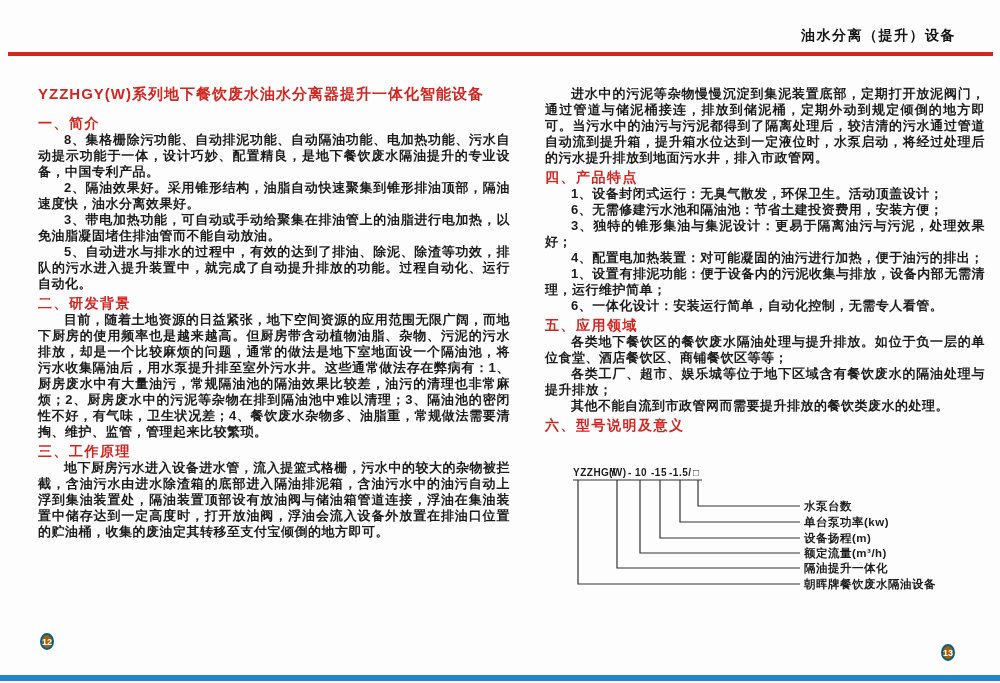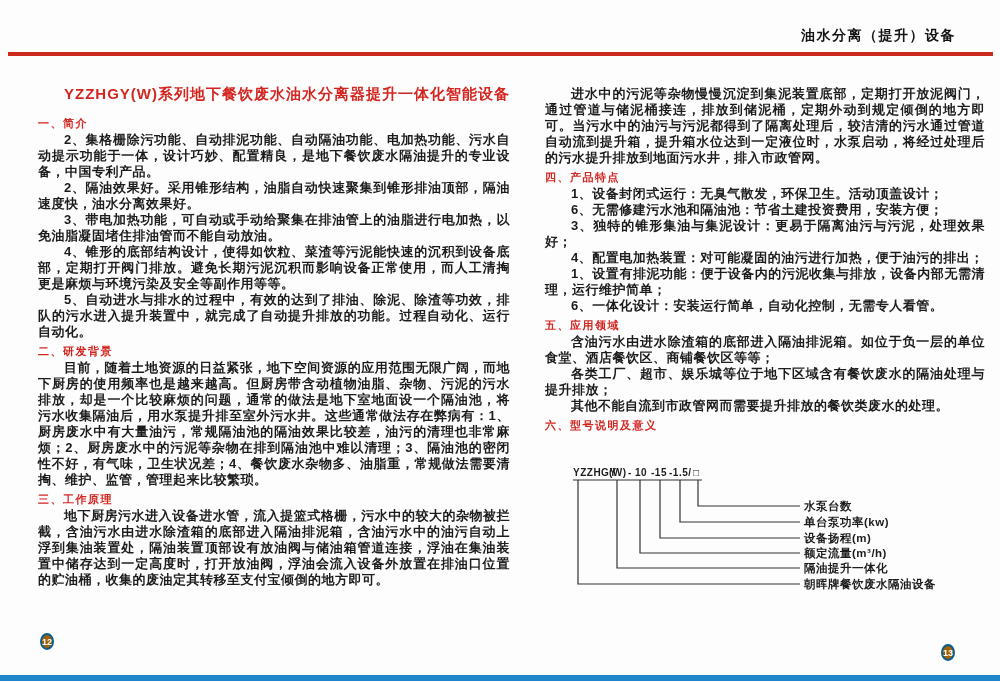--- a/index.html
+++ b/index.html
@@ -5,22 +5,22 @@
   html,body{margin:0;padding:0;background:#ffffff;}
   .page{position:relative;width:1000px;height:683px;background:#fdfdfd;overflow:hidden;
         font-family:"Liberation Sans","DejaVu Sans",sans-serif;}
   .header-title{position:absolute;top:27px;right:44px;font-size:14px;font-weight:bold;
         color:#141414;letter-spacing:1.5px;text-align:center;}
   .header-rule{position:absolute;top:52px;left:8px;right:7px;height:4px;background:#cc2a1d;}
   .col{position:absolute;}
   .col-left{left:38px;top:84px;width:472px;}
   .col-right{left:545px;top:86px;width:440px;}
   .doc-title{margin:0 0 12px;color:#d42621;font-weight:bold;font-size:15px;line-height:19px;
-        text-align:right;letter-spacing:1px;}
-  .sec-head{margin:3px 0 1px;color:#d42621;font-weight:bold;font-size:11px;line-height:16px;
+        text-align:left;letter-spacing:1px;}
+  .sec-head{margin:3px 0 1px;color:#d42621;font-weight:bold;font-size:14px;line-height:16px;
         letter-spacing:1.5px;}
   p.body{margin:0;font-size:13px;font-weight:bold;color:#1c1c1c;line-height:16px;
         text-indent:2em;text-align:justify;letter-spacing:0.5px;}
   .model-diagram{margin-top:14px;}
   .model-diagram text{font-family:"Liberation Sans","DejaVu Sans",sans-serif;
         font-weight:bold;fill:#1c1c1c;}
   .model-diagram .code{font-size:10px;letter-spacing:0.5px;}
   .model-diagram .lbl{font-size:11.5px;letter-spacing:0.5px;}
   .page-badge{position:absolute;width:14px;height:17px;border-radius:50%;background:#a16207;
         border:2px solid #0b5c8f;box-sizing:border-box;color:#ffffff;font-size:9px;
@@ -34,24 +34,23 @@
 
 <div class="page">
 
   <div class="header-title">油水分离（提升）设备</div>
   <div class="header-rule"></div>
 
   <div class="col col-left">
     <h1 class="doc-title">YZZHGY(W)系列地下餐饮废水油水分离器提升一体化智能设备</h1>
 
     <div class="sec-head">一、简介</div>
-    <p class="body">2、集格栅除污功能、自动排泥功能、自动隔油功能、电加热功能、污水自动提示功能于一体，设计巧妙、配置精良，是地下餐饮废水隔油提升的专业设备，中国专利产品。</p>
+    <p class="body">8、集格栅除污功能、自动排泥功能、自动隔油功能、电加热功能、污水自动提示功能于一体，设计巧妙、配置精良，是地下餐饮废水隔油提升的专业设备，中国专利产品。</p>
     <p class="body">2、隔油效果好。采用锥形结构，油脂自动快速聚集到锥形排油顶部，隔油速度快，油水分离效果好。</p>
     <p class="body">3、带电加热功能，可自动或手动给聚集在排油管上的油脂进行电加热，以免油脂凝固堵住排油管而不能自动放油。</p>
-    <p class="body">4、锥形的底部结构设计，使得如饮粒、菜渣等污泥能快速的沉积到设备底部，定期打开阀门排放。避免长期污泥沉积而影响设备正常使用，而人工清掏更是麻烦与环境污染及安全等副作用等等。</p>
     <p class="body">5、自动进水与排水的过程中，有效的达到了排油、除泥、除渣等功效，排队的污水进入提升装置中，就完成了自动提升排放的功能。过程自动化、运行自动化。</p>
 
     <div class="sec-head">二、研发背景</div>
     <p class="body">目前，随着土地资源的日益紧张，地下空间资源的应用范围无限广阔，而地下厨房的使用频率也是越来越高。但厨房带含动植物油脂、杂物、污泥的污水排放，却是一个比较麻烦的问题，通常的做法是地下室地面设一个隔油池，将污水收集隔油后，用水泵提升排至室外污水井。这些通常做法存在弊病有：1、厨房废水中有大量油污，常规隔油池的隔油效果比较差，油污的清理也非常麻烦；2、厨房废水中的污泥等杂物在排到隔油池中难以清理；3、隔油池的密闭性不好，有气味，卫生状况差；4、餐饮废水杂物多、油脂重，常规做法需要清掏、维护、监管，管理起来比较繁琐。</p>
 
     <div class="sec-head">三、工作原理</div>
     <p class="body">地下厨房污水进入设备进水管，流入提篮式格栅，污水中的较大的杂物被拦截，含油污水由进水除渣箱的底部进入隔油排泥箱，含油污水中的油污自动上浮到集油装置处，隔油装置顶部设有放油阀与储油箱管道连接，浮油在集油装置中储存达到一定高度时，打开放油阀，浮油会流入设备外放置在排油口位置的贮油桶，收集的废油定其转移至支付宝倾倒的地方即可。</p>
   </div>
 
   <div class="col col-right">
@@ -59,21 +58,21 @@
 
     <div class="sec-head">四、产品特点</div>
     <p class="body">1、设备封闭式运行：无臭气散发，环保卫生。活动顶盖设计；</p>
     <p class="body">6、无需修建污水池和隔油池：节省土建投资费用，安装方便；</p>
     <p class="body">3、独特的锥形集油与集泥设计：更易于隔离油污与污泥，处理效果好；</p>
     <p class="body">4、配置电加热装置：对可能凝固的油污进行加热，便于油污的排出；</p>
     <p class="body">1、设置有排泥功能：便于设备内的污泥收集与排放，设备内部无需清理，运行维护简单；</p>
     <p class="body">6、一体化设计：安装运行简单，自动化控制，无需专人看管。</p>
 
     <div class="sec-head">五、应用领域</div>
-    <p class="body">含油污水由进水除渣箱的底部进入隔油排泥箱。如位于负一层的单位食堂、酒店餐饮区、商铺餐饮区等等；</p>
+    <p class="body">各类地下餐饮区的餐饮废水隔油处理与提升排放。如位于负一层的单位食堂、酒店餐饮区、商铺餐饮区等等；</p>
     <p class="body">各类工厂、超市、娱乐城等位于地下区域含有餐饮废水的隔油处理与提升排放；</p>
     <p class="body">其他不能自流到市政管网而需要提升排放的餐饮类废水的处理。</p>
 
     <div class="sec-head">六、型号说明及意义</div>
 
     
     <svg class="model-diagram" width="440" height="160" viewBox="0 0 440 160">
 
       <text class="code" x="28" y="28">YZZHGY</text>
       <text class="code" x="64" y="28">(W)</text>

